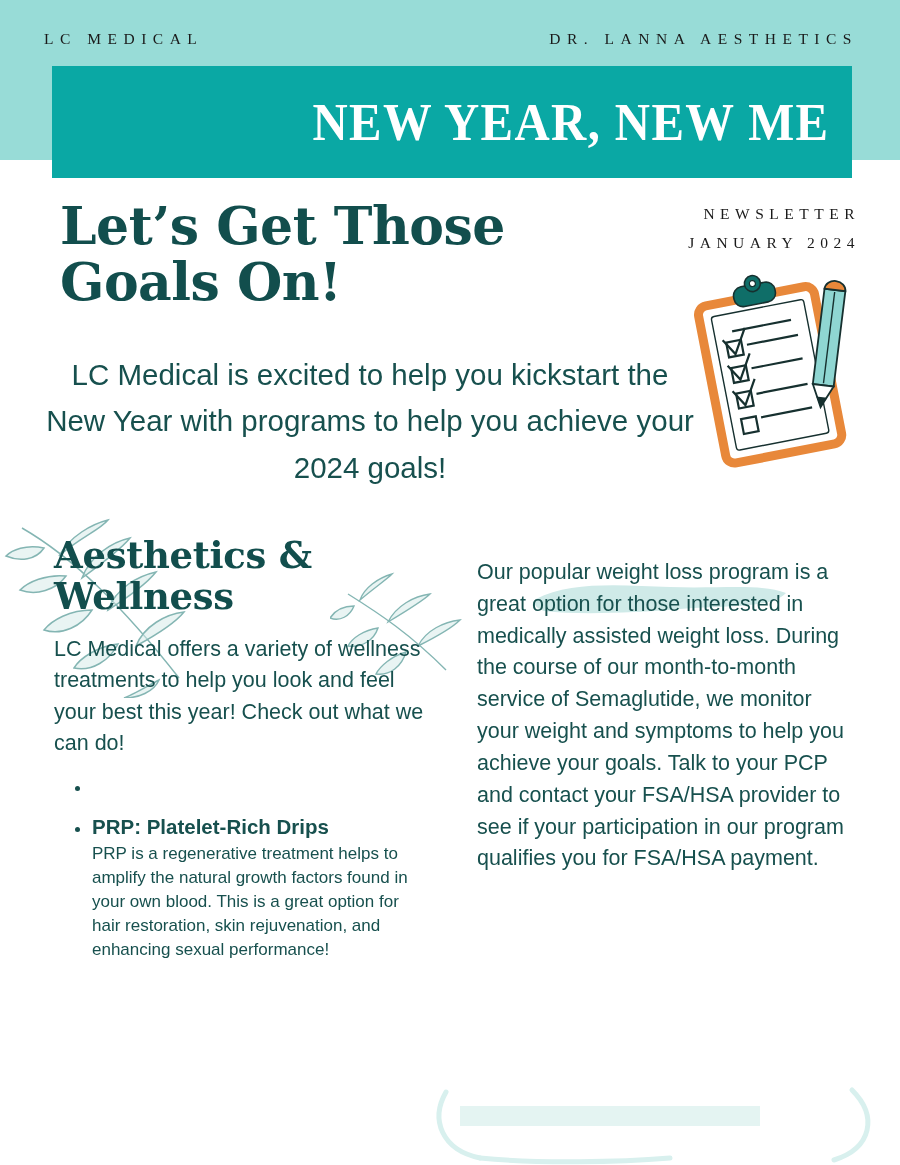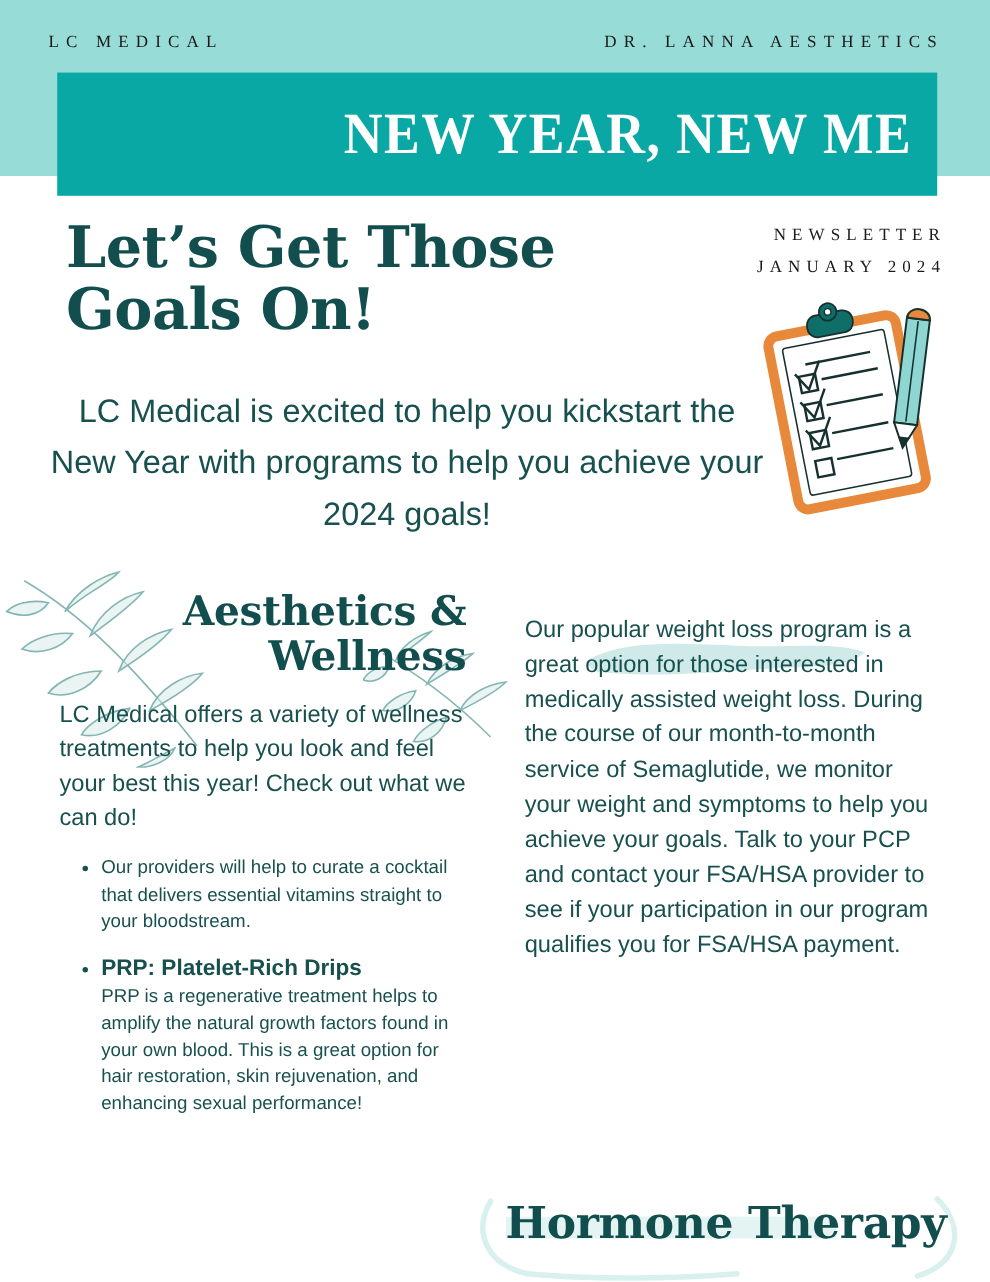--- a/index.html
+++ b/index.html
@@ -120,21 +120,21 @@
     left: 477px; top: 535px;
     width: 380px;
   }
 
   .sec-title {
     font-family: "DejaVu Serif", serif;
     font-weight: bold;
     font-size: 37px;
     line-height: 1.12;
     color: #124e4d;
-    text-align: right;
+    text-align: left;
     position: relative;
     z-index: 3;
     letter-spacing: -0.3px;
   }
   .sec-title.rt { font-size: 36px; }
 
   .body-text {
     font-size: 21.5px;
     line-height: 1.46;
     color: #17504e;
@@ -312,21 +312,20 @@
   <svg viewBox="0 0 260 44" width="260" height="44" xmlns="http://www.w3.org/2000/svg">
     <path d="M6 24 C 40 6, 90 10, 140 12 C 190 14, 230 8, 256 18 C 240 34, 200 30, 150 34 C 100 38, 50 40, 14 36 C 8 34, 2 30, 6 24 Z" fill="#cfeae8"></path>
   </svg>
 </div>
 
 <div class="col-left">
   <div class="sec-title">Aesthetics &amp; Wellness</div>
   <div class="body-text">LC Medical offers a variety of wellness treatments to help you look and feel your best this year! Check out what we can do!</div>
   <ul class="bullets">
     <li>
-      <span class="bullet-body">Our providers will help to curate a cocktail that delivers essential vitamins straight to your bloodstream.</span>
     </li>
     <li>
       <span class="bullet-head">PRP: Platelet-Rich Drips</span>
       <span class="bullet-body">PRP is a regenerative treatment helps to amplify the natural growth factors found in your own blood. This is a great option for hair restoration, skin rejuvenation, and enhancing sexual performance!</span>
     </li>
   </ul>
 </div>
 
 <div class="col-right">
   <div class="body-text rt">Our popular weight loss program is a great option for those interested in medically assisted weight loss. During the course of our month-to-month service of Semaglutide, we monitor your weight and symptoms to help you achieve your goals. Talk to your PCP and contact your FSA/HSA provider to see if your participation in our program qualifies you for FSA/HSA payment.</div>
@@ -336,14 +335,13 @@
   <div class="hormone-arcs">
     <svg viewBox="0 0 480 103" width="480" height="103" xmlns="http://www.w3.org/2000/svg">
       <g fill="none" stroke="#d8f0ee" stroke-width="5" stroke-linecap="round">
         <path d="M26 30 C 10 58, 22 88, 60 96"></path>
         <path d="M432 28 C 458 54, 452 86, 414 98"></path>
         <path d="M60 96 C 120 102, 200 100, 250 96"></path>
       </g>
       <rect x="40" y="44" width="300" height="20" fill="#dff2f0" opacity="0.85"></rect>
     </svg>
   </div>
-  <div class="hormone-title">Hormone Therapy</div>
 </div>
 
 </body></html>

